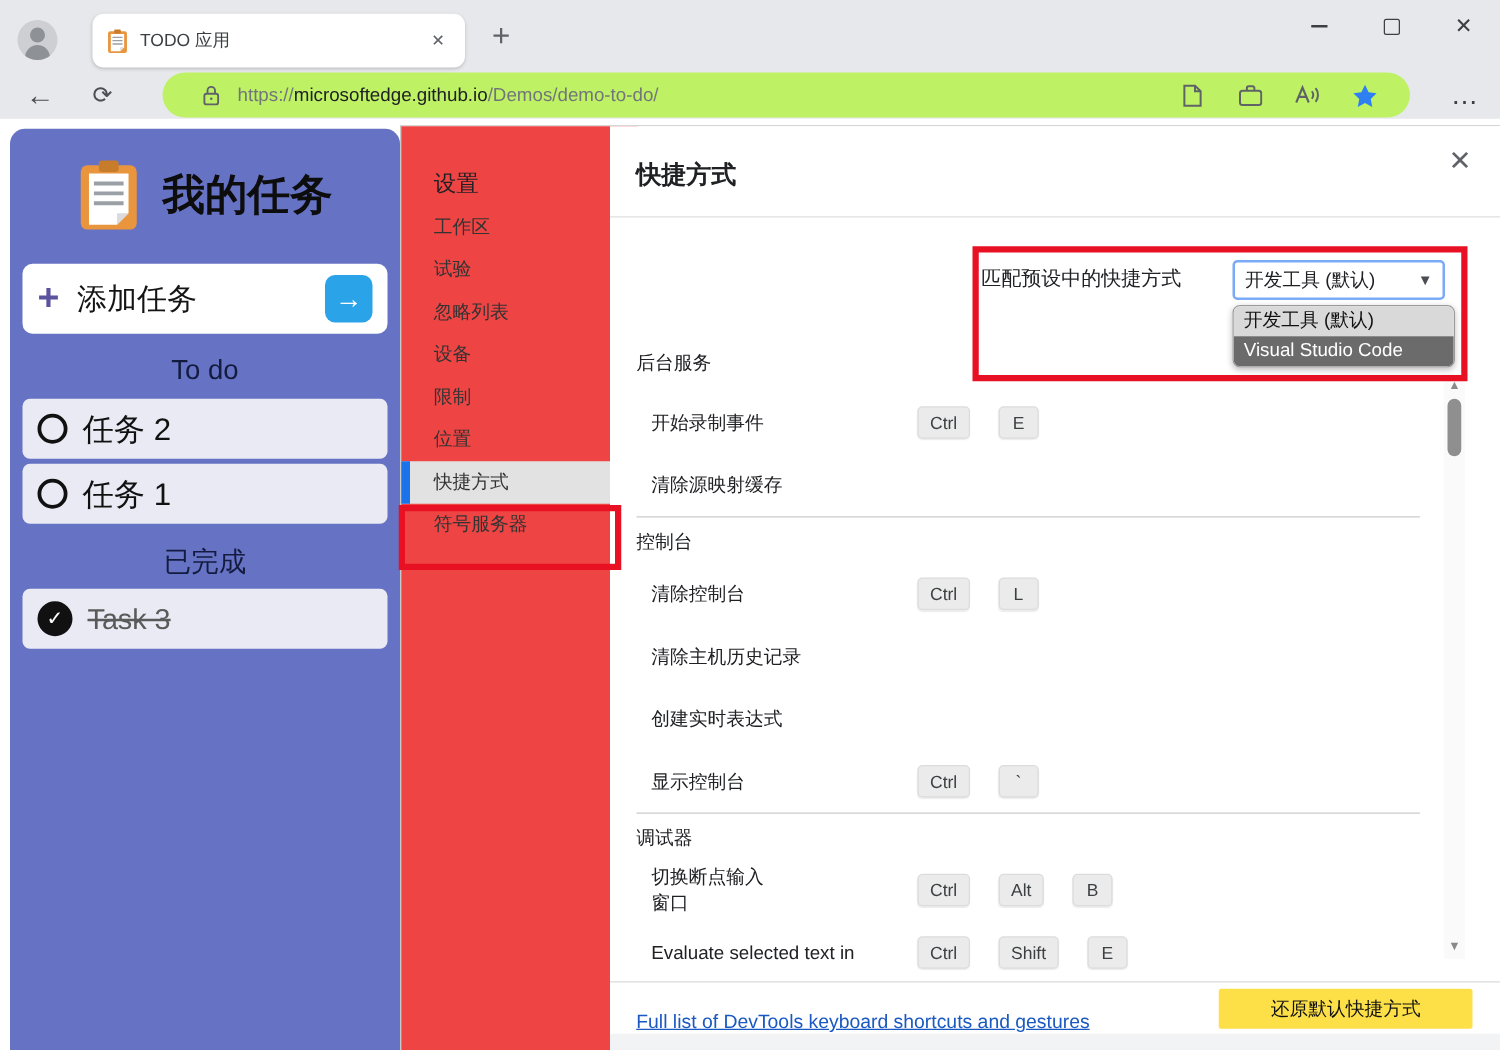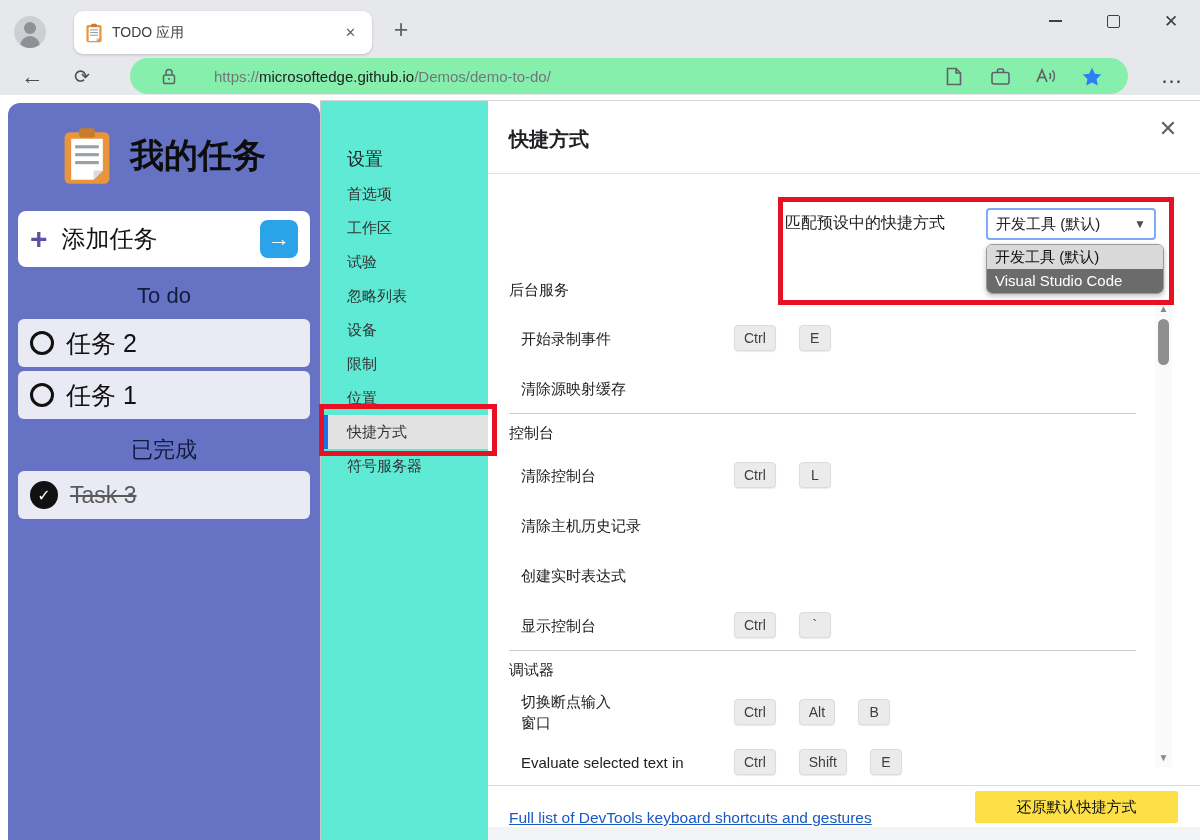--- a/index.html
+++ b/index.html
@@ -16,21 +16,21 @@
   .tab-close{font-size:13px;color:#5f6368;cursor:default;padding:2px 4px;}
   .newtab{position:absolute;left:386px;top:15px;width:30px;height:30px;font-size:25px;font-weight:300;color:#5f6368;text-align:center;line-height:28px;}
   .wincontrols{position:absolute;right:0;top:0;height:42px;display:flex;}
   .winbtn{width:58px;height:42px;display:flex;align-items:center;justify-content:center;}
   .min-glyph{width:13px;height:2px;background:#3c4043;}
   .max-glyph{width:11px;height:11px;border:1.5px solid #3c4043;border-radius:2px;}
   .close-glyph{font-size:17px;color:#3c4043;}
   .navbtn{position:absolute;top:58px;width:36px;height:36px;display:flex;align-items:center;justify-content:center;color:#4a4d51;}
   .back{left:14px;font-size:23px;}
   .refresh{left:64px;font-size:19px;}
-  .addressbar{position:absolute;left:130px;top:58px;width:998px;height:36px;background:#86efac;border-radius:18px;display:flex;align-items:center;padding:0 12px;box-sizing:border-box;gap:24px;}
+  .addressbar{position:absolute;left:130px;top:58px;width:998px;height:36px;background:#bef264;border-radius:18px;display:flex;align-items:center;padding:0 12px;box-sizing:border-box;}
   .lock-wrap{margin-left:20px;margin-right:14px;display:flex;align-items:center;}
   .url{font-size:15px;white-space:nowrap;}
   .url .dim{color:#72767b;}
   .url .strong{color:#202124;}
   .ab-icons{margin-left:auto;display:flex;align-items:center;gap:22px;padding-right:12px;}
   .ab-icon{width:24px;height:24px;display:flex;align-items:center;justify-content:center;}
   .more{position:absolute;right:8px;top:58px;width:40px;height:36px;display:flex;align-items:center;justify-content:center;font-size:22px;color:#3c4043;letter-spacing:1px;}
 
   
   .todo{position:absolute;left:8px;top:103px;width:312px;height:737px;background:var(--purple,#6673c4);border-radius:12px 12px 0 0;box-sizing:border-box;padding:0 10px;}
@@ -42,21 +42,21 @@
   .go-btn{width:38px;height:38px;background:var(--goblue,#2ba3e8);border-radius:8px;display:flex;align-items:center;justify-content:center;color:#fff;font-size:22px;font-weight:700;}
   .list-label{margin-top:16px;height:32px;text-align:center;font-size:22px;color:#131c3f;}
   .task{margin-top:4px;height:48px;background:#e9eaf4;border-radius:6px;display:flex;align-items:center;padding:0 12px;box-sizing:border-box;}
   .task-circle{width:24px;height:24px;border:3px solid #111;border-radius:50%;box-sizing:border-box;flex:none;}
   .task-circle.done{background:#111;border-color:#111;display:flex;align-items:center;justify-content:center;color:#fff;font-size:16px;font-weight:700;width:28px;height:28px;}
   .task-text{font-size:25px;color:#111;margin-left:12px;}
   .task-text.done{font-size:23px;color:#5a5a5a;text-decoration:line-through;}
 
   
   .devtools{position:absolute;left:320px;top:100px;width:880px;height:740px;background:#fff;border-left:1px solid #c9c9c9;border-top:1px solid #d5d5d5;box-sizing:border-box;}
-  .dt-menu{position:absolute;left:0;top:0;bottom:0;width:189px;background:#5eead4;padding-top:40px;box-sizing:border-box;}
+  .dt-menu{position:absolute;left:0;top:0;bottom:0;width:189px;background:#ef4444;padding-top:28px;box-sizing:border-box;}
   .dt-menu-header{height:36px;line-height:36px;padding-left:26px;font-size:18px;color:#202124;}
   .dt-menu-item{height:34px;line-height:34px;padding-left:26px;font-size:15px;color:#333;cursor:default;}
   .dt-menu-item.selected{background:#e2e2e2;border-left:7px solid #1a73e8;padding-left:19px;}
   .menu-redbox{position:absolute;left:-2px;top:303px;width:168px;height:42px;border:5px solid var(--red,#e81123);z-index:8;pointer-events:none;}
 
   .dt-content{position:absolute;left:167px;top:0;right:0;bottom:0;background:#fff;}
   .dt-title{position:absolute;left:21px;top:25px;font-size:20px;font-weight:700;color:#202124;}
   .dt-close{position:absolute;right:18px;top:14px;font-size:22px;color:#5f6368;width:28px;height:28px;display:flex;align-items:center;justify-content:center;}
   .dt-top-divider{position:absolute;left:0;right:0;top:72px;border-top:1px solid #e0e0e0;}
 
@@ -209,21 +209,20 @@
           <span class="task-circle done">✓</span>
           <span class="task-text done">Task 3</span>
         </div>
       </div>
   </div>
 
   <div class="devtools">
     <div class="dt-menu">
       <div class="dt-menu-header">设置</div>
       <div id="menu-items">
-          <div class="dt-menu-item">首选项</div>
           <div class="dt-menu-item">工作区</div>
           <div class="dt-menu-item">试验</div>
           <div class="dt-menu-item">忽略列表</div>
           <div class="dt-menu-item">设备</div>
           <div class="dt-menu-item">限制</div>
           <div class="dt-menu-item">位置</div>
           <div class="dt-menu-item selected">快捷方式</div>
           <div class="dt-menu-item">符号服务器</div>
         </div>
       <div class="menu-redbox"></div>

